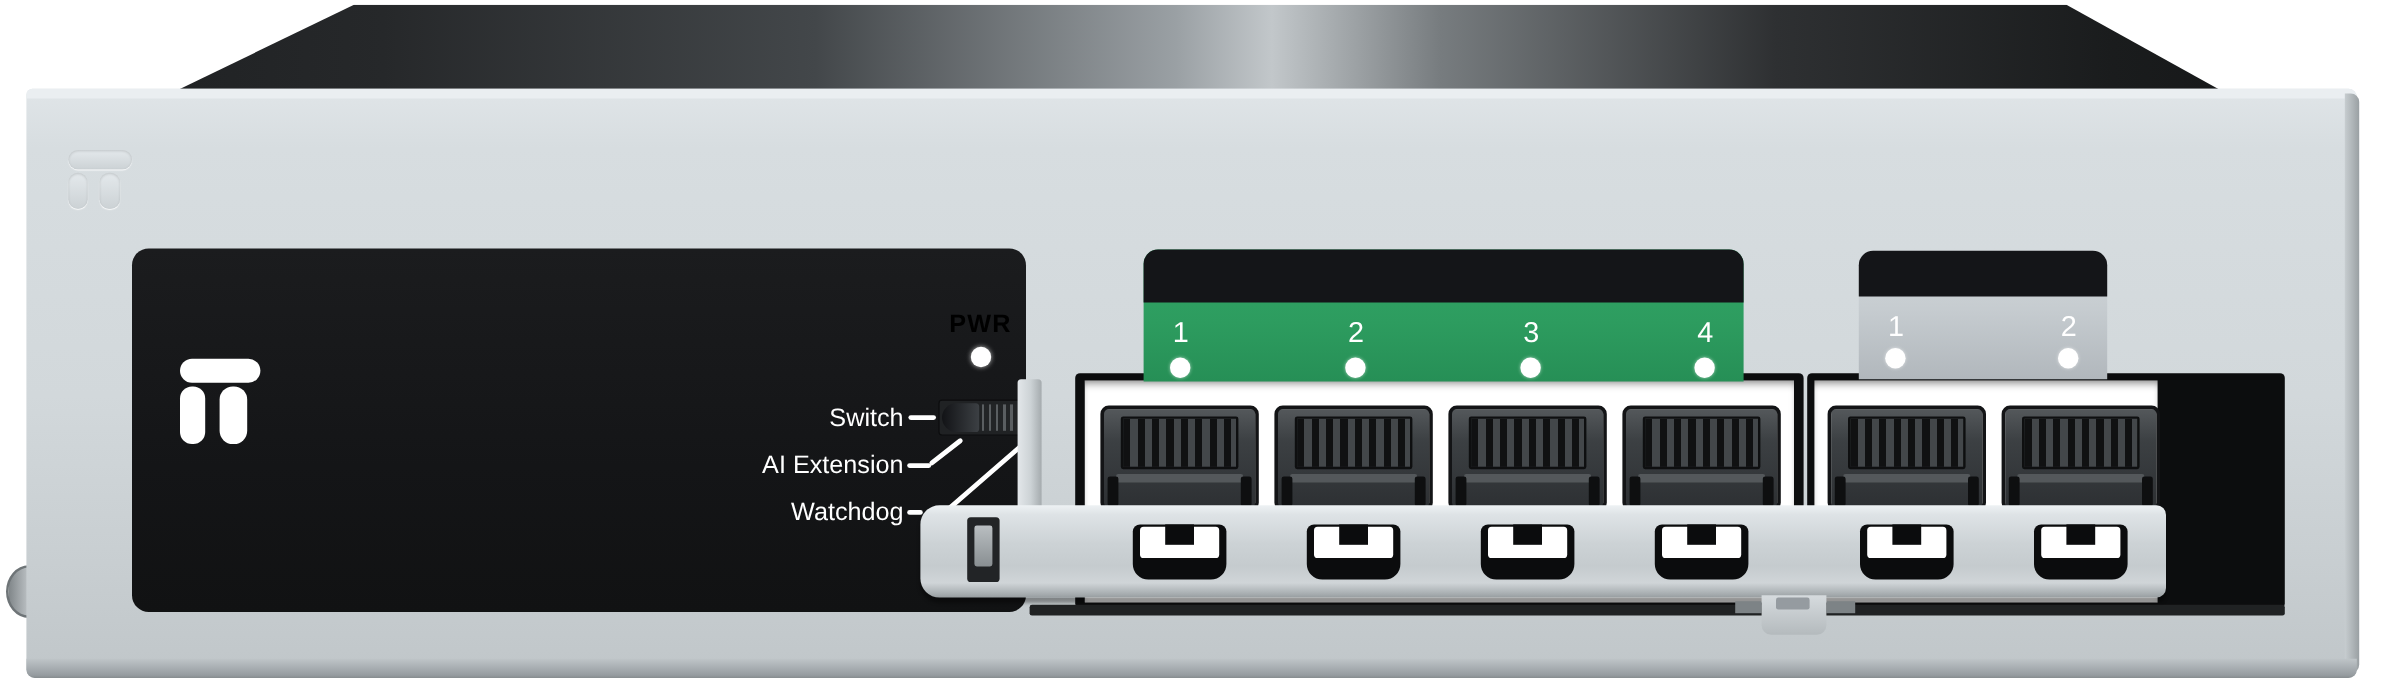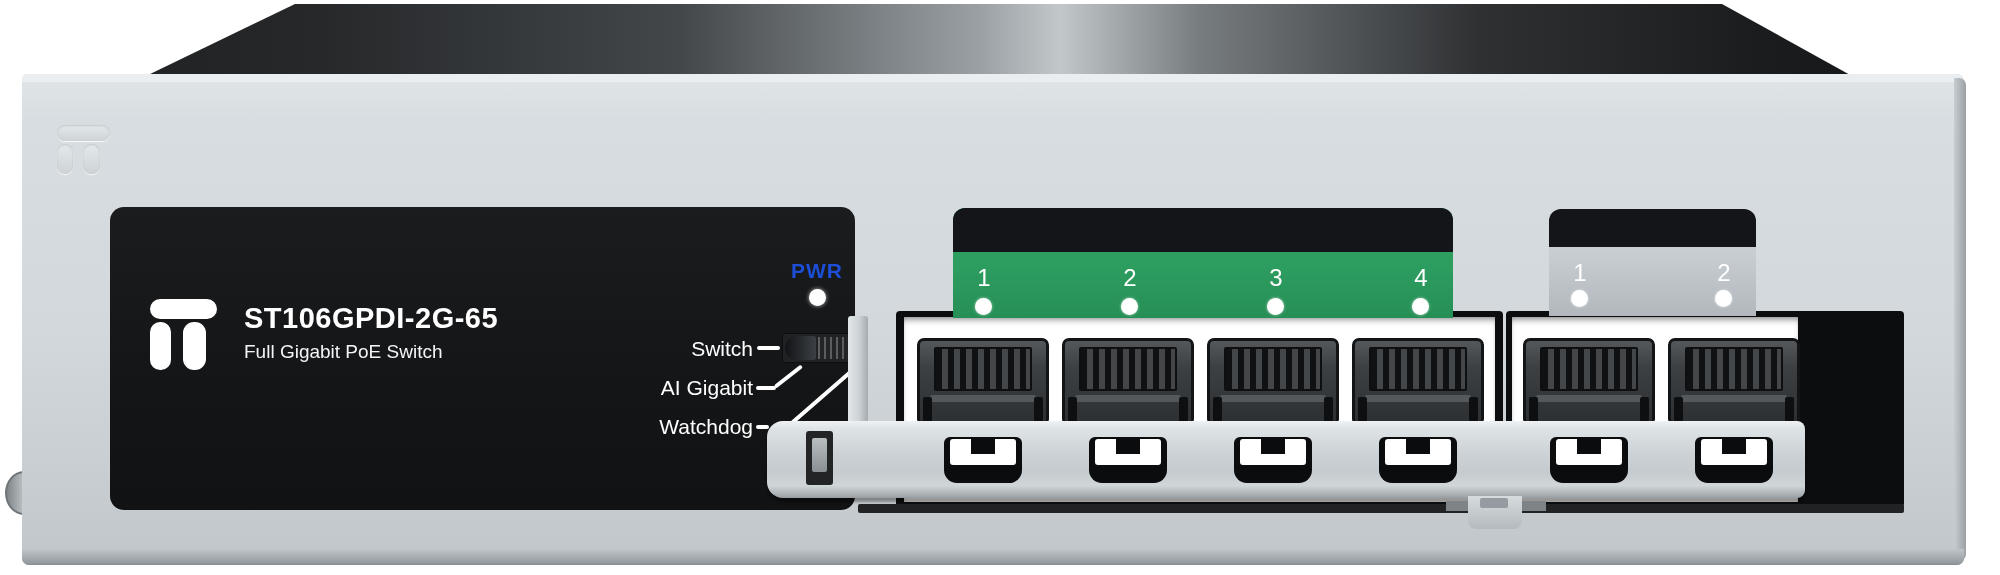--- a/index.html
+++ b/index.html
@@ -31,21 +31,21 @@
 
   
   .panel{left:110px;top:207px;width:745px;height:303px;z-index:4;border-radius:14px;
          background:linear-gradient(180deg,#1b1c1e 0%,#141517 60%,#111213 100%);}
   .logo-bar{left:150px;top:299px;width:67px;height:20px;border-radius:10px;background:#fff;z-index:5;}
   .logo-l1{left:150px;top:322px;width:21px;height:48px;border-radius:10px;background:#fff;z-index:5;}
   .logo-l2{left:183px;top:322px;width:23px;height:48px;border-radius:11px;background:#fff;z-index:5;}
   .model{left:244px;top:302px;width:400px;height:34px;z-index:5;color:#fff;font-size:29px;
          font-weight:bold;letter-spacing:.5px;}
   .subtitle{left:244px;top:341px;width:400px;height:22px;z-index:5;color:#f2f4f6;font-size:19px;}
-  .pwr-label{left:777px;top:259px;width:80px;height:24px;z-index:5;color:#1d4ed8;font-size:21px;
+  .pwr-label{left:777px;top:259px;width:80px;height:24px;z-index:5;color:#000000;font-size:21px;
              font-weight:bold;text-align:center;letter-spacing:1px;}
   .pwr-led{left:809px;top:289px;width:17px;height:17px;border-radius:50%;background:#fff;z-index:5;
            box-shadow:0 0 4px rgba(255,255,255,.7);}
 
   .mode-label{right:1247px;height:22px;z-index:5;color:#fff;font-size:21px;line-height:22px;
               text-align:right;white-space:nowrap;}
   .m0{top:338px;} .m1{top:377px;} .m2{top:416px;}
   .lead{background:#fff;height:4px;border-radius:2px;z-index:5;}
   .ld-n{left:757px;top:346px;width:23px;}
   .ld-a1{left:756px;top:386px;width:20px;}
@@ -129,28 +129,26 @@
   <div class="face-bottom"></div>
 
   <div class="emb emb-bar"></div>
   <div class="emb emb-l1"></div>
   <div class="emb emb-l2"></div>
 
   <div class="panel"></div>
   <div class="logo-bar"></div>
   <div class="logo-l1"></div>
   <div class="logo-l2"></div>
-  <div class="model">ST106GPDI-2G-65</div>
-  <div class="subtitle">Full Gigabit PoE Switch</div>
 
   <div class="pwr-label">PWR</div>
   <div class="pwr-led"></div>
 
   <div class="mode-label m0">Switch</div>
-  <div class="mode-label m1">AI Gigabit</div>
+  <div class="mode-label m1">AI Extension</div>
   <div class="mode-label m2">Watchdog</div>
   <div class="lead ld-n"></div>
   <div class="lead ld-a1"></div>
   <div class="lead ld-a2"></div>
   <div class="lead ld-e1"></div>
   <div class="lead ld-e2"></div>
 
   <div class="slider">
     <div class="knob"></div>
     <div class="ridges"></div>

